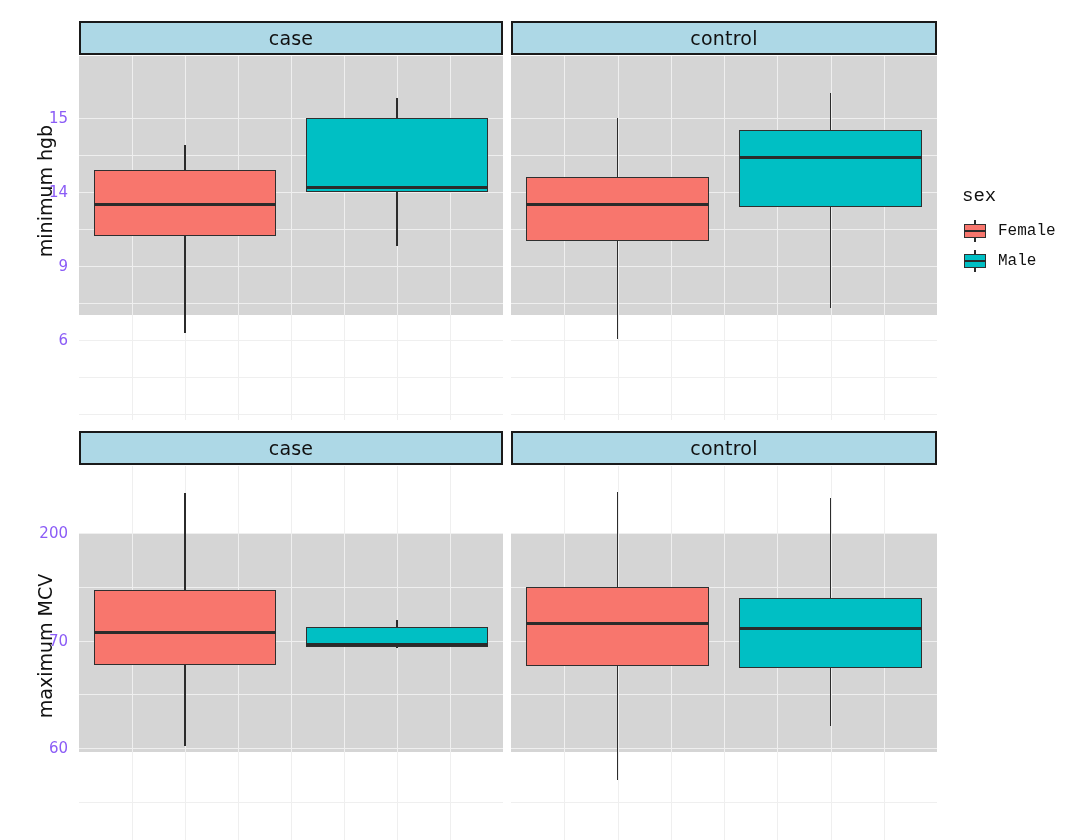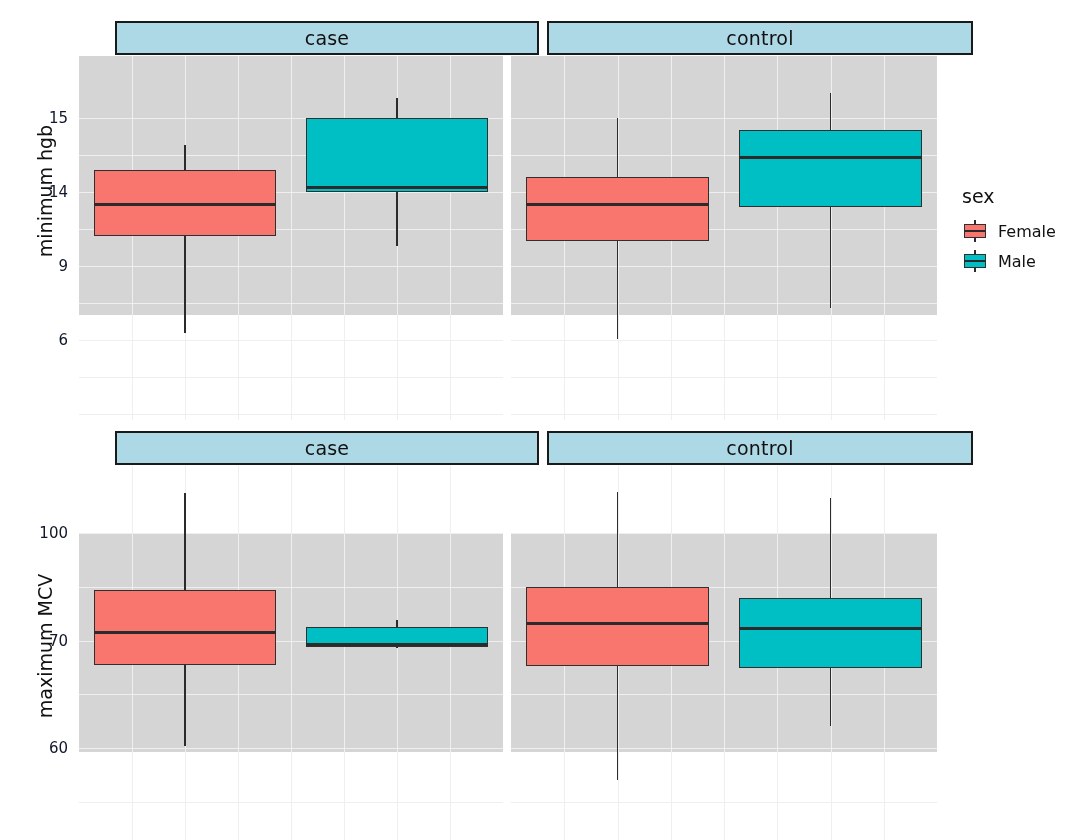--- a/index.html
+++ b/index.html
@@ -6,44 +6,44 @@
   body{width:1080px;height:840px;background:#ffffff;
        font-family:"DejaVu Sans","Liberation Sans",sans-serif;
        color:#000;overflow:hidden;position:relative;}
 
   .figure{position:absolute;left:0;top:0;width:1080px;height:840px;}
   .chart{position:absolute;left:0;width:1080px;height:420px;}
   #chart-top{top:0;}
   #chart-bottom{top:420px;}
 
   .strip{position:absolute;height:34px;background:#ADD8E6;border:2px solid #1a1a1a;
-         box-sizing:border-box;display:flex;align-items:center;justify-content:center;margin-left:36px;}
+         box-sizing:border-box;display:flex;align-items:center;justify-content:center;}
   .strip span{font-size:19px;color:#111;letter-spacing:.2px;}
 
   .panel{position:absolute;overflow:visible;}
   .panel-bg{position:absolute;background:#d5d5d5;}
 
   .gridv{position:absolute;width:1px;background:#efefef;}
   .gridh{position:absolute;height:1px;background:#efefef;}
 
   
   .whisker{position:absolute;width:1.6px;background:#2b2b2b;}
   .box{position:absolute;border:1.8px solid #2f2f2f;box-sizing:border-box;}
   .box.female{background:#F8766D;}
   .box.male{background:#00BFC4;}
   .median{position:absolute;height:3px;background:#2b2b2b;}
 
   
-  .ytick{position:absolute;right:0;font-size:15px;color:#0f172a;
+  .ytick{position:absolute;right:0;font-size:15px;color:#8b5cf6;
          text-align:right;white-space:nowrap;transform:translateY(-50%);}
   .ylab{position:absolute;font-size:19px;color:#111;white-space:nowrap;
         transform-origin:center center;transform:rotate(-90deg);}
 
   
-  .legend{position:absolute;}
+  .legend{position:absolute;font-family:Liberation Mono, monospace;}
   .legend-title{font-size:19px;color:#111;margin-bottom:12px;}
   .legend-row{display:flex;align-items:center;height:24px;margin-bottom:6px;}
   .legend-key{position:relative;width:26px;height:22px;margin-right:10px;flex:0 0 26px;}
   .legend-key .lk-box{position:absolute;left:2px;top:4px;width:22px;height:14px;
       border:1.6px solid #2f2f2f;box-sizing:border-box;}
   .legend-key .lk-whisk{position:absolute;left:12px;top:0;width:1.6px;height:22px;background:#2b2b2b;}
   .legend-key .lk-med{position:absolute;left:2px;top:10px;width:22px;height:2px;background:#2b2b2b;}
   .legend-key.female .lk-box{background:#F8766D;}
   .legend-key.male .lk-box{background:#00BFC4;}
   .legend-label{font-size:16px;color:#111;}
@@ -137,21 +137,21 @@
             <span class="lk-med"></span>
         </span>
         <span class="legend-label">Male</span>
       </div>
     </div>
   </div>
 
   <div class="chart" id="chart-bottom">
     <div class="ylab" style="left:-55px;top:215px;width:200px;text-align:center;">maximum MCV</div>
     <div id="bot-yticks">
-        <div class="ytick" style="top: 113px; left: 0px; width: 68px;">100</div>
+        <div class="ytick" style="top: 113px; left: 0px; width: 68px;">200</div>
         <div class="ytick" style="top: 220.5px; left: 0px; width: 68px;">70</div>
         <div class="ytick" style="top: 328px; left: 0px; width: 68px;">60</div>
       </div>
 
     <div class="strip" style="left:79px;top:11px;width:424px;">
       <span>case</span>
     </div>
     <div class="strip" style="left:511px;top:11px;width:426px;">
       <span>control</span>
     </div>

